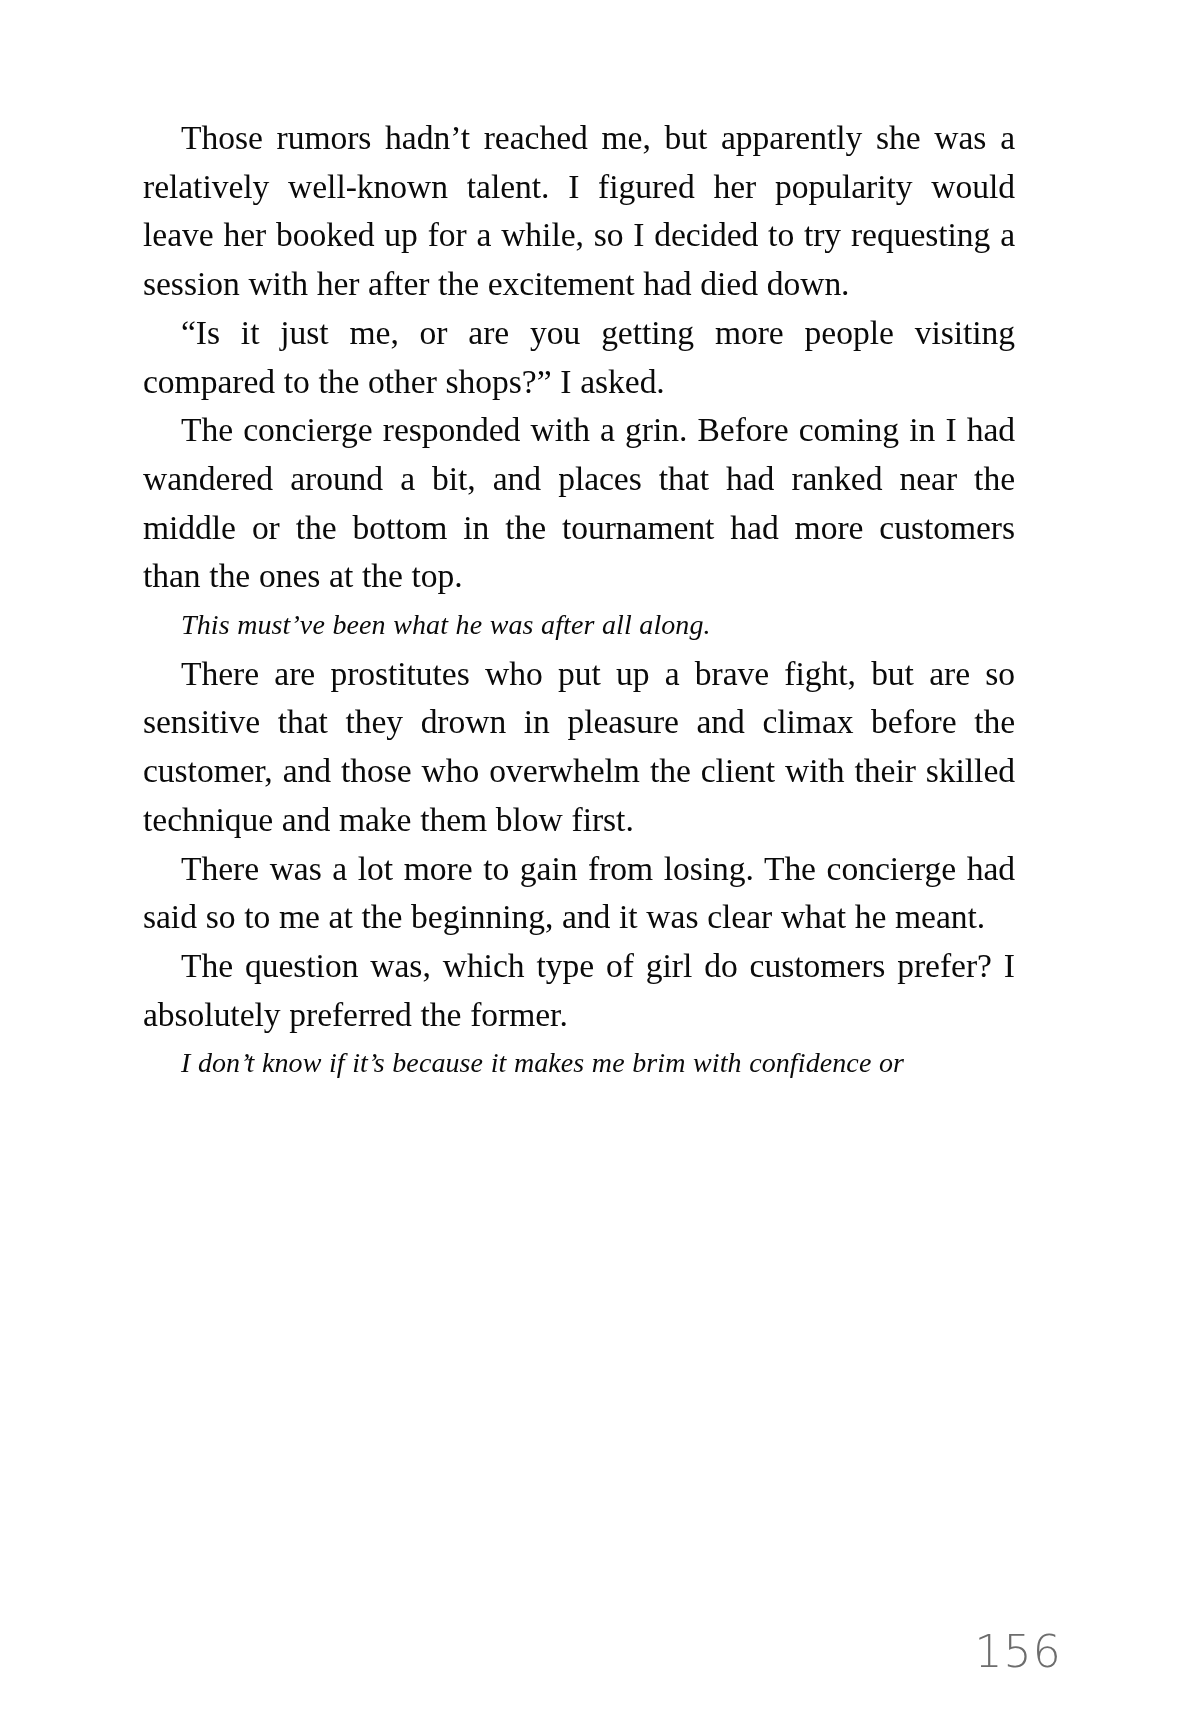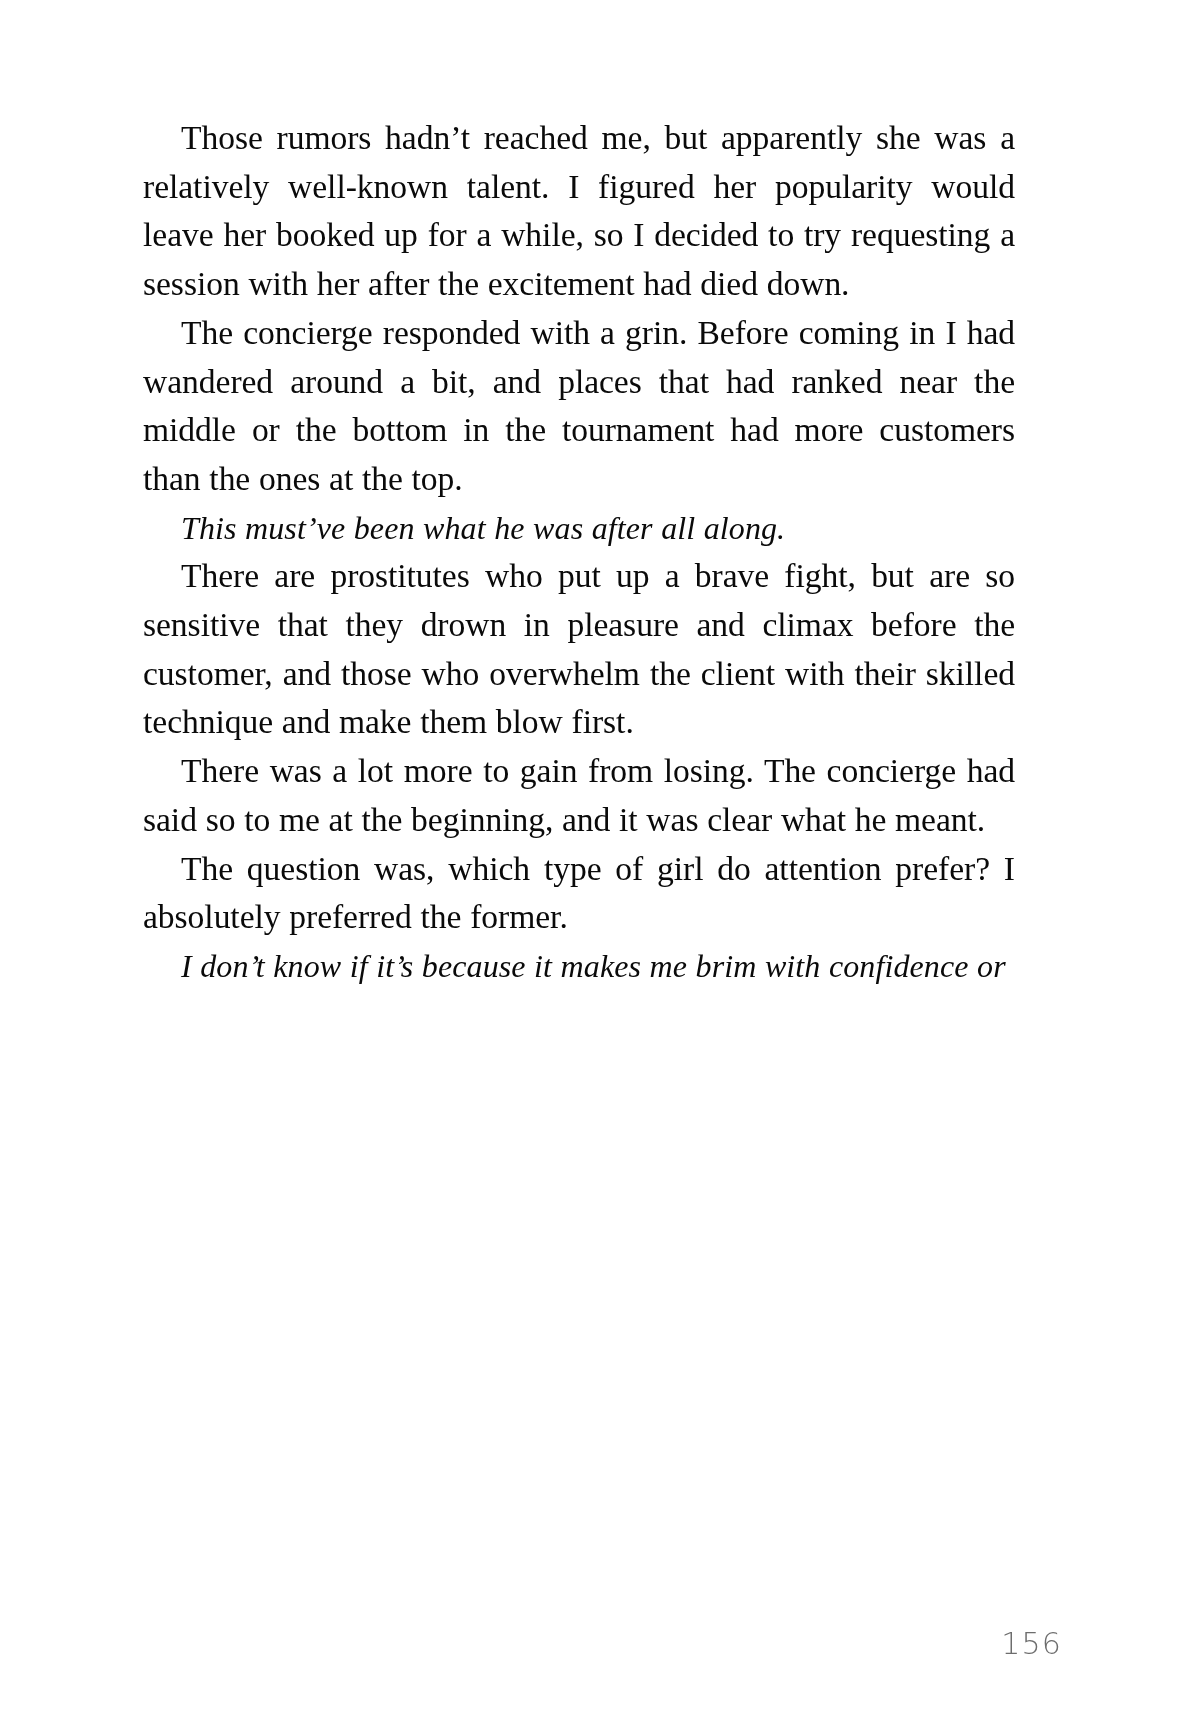--- a/index.html
+++ b/index.html
@@ -41,47 +41,48 @@
     line-height: 48.7px;
     letter-spacing: -0.05px;
     word-spacing: 0.4px;
     text-indent: 38px;
     hyphens: manual;
     -webkit-hyphens: manual;
   }
 
   p.para.italic {
     font-style: italic;
-    font-size: 32px;
+    font-size: 28px;
     letter-spacing: 0.1px;
   }
 
   #page-number {
     position: absolute;
     right: 138px;
     top: 1616px;
     font-family: "DejaVu Sans", "Liberation Sans", sans-serif;
-    font-size: 30px;
+    font-size: 44px;
     font-weight: 300;
     color: #6d6d6d;
     letter-spacing: 1.2px;
   }
 </style>
 </head>
 <body>
 
 <div id="page">
 
   <div id="text-column">
 
     <p class="para">Those rumors hadn’t reached me, but apparently she was a relatively well-known talent. I figured her popularity would leave her booked up for a while, so I decided to try requesting a session with her after the excitement had died down.</p>
+    <p class="para">“Is it just me, or are you getting more people visiting compared to the other shops?” I asked.</p>
     <p class="para">The concierge responded with a grin. Before coming in I had wandered around a bit, and places that had ranked near the middle or the bottom in the tournament had more customers than the ones at the top.</p>
     <p class="para italic">This must’ve been what he was after all along.</p>
     <p class="para">There are prostitutes who put up a brave fight, but are so sensitive that they drown in pleasure and climax before the customer, and those who overwhelm the client with their skilled technique and make them blow first.</p>
     <p class="para">There was a lot more to gain from losing. The concierge had said so to me at the beginning, and it was clear what he meant.</p>
-    <p class="para">The question was, which type of girl do attention prefer? I absolutely preferred the former.</p>
+    <p class="para">The question was, which type of girl do customers prefer? I absolutely preferred the former.</p>
     <p class="para italic">I don’t know if it’s because it makes me brim with confidence or</p>
 
   </div>
 
   <div id="page-number">156</div>
 
 </div>
 
 </body></html>

